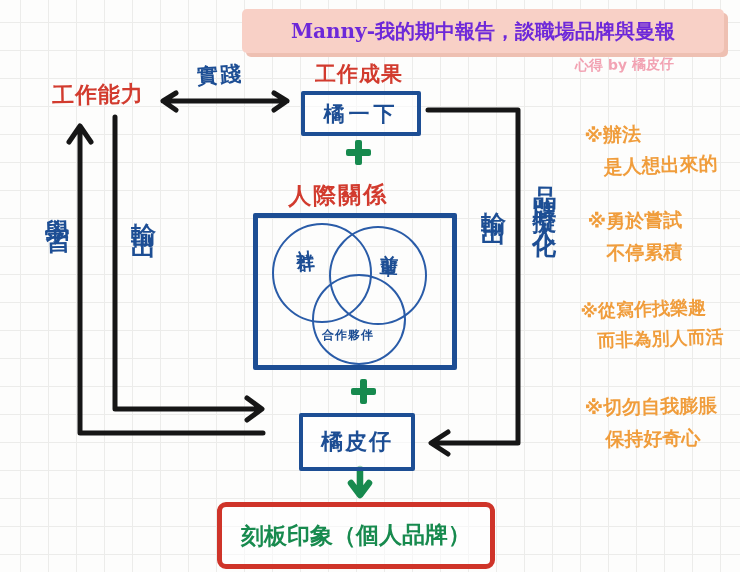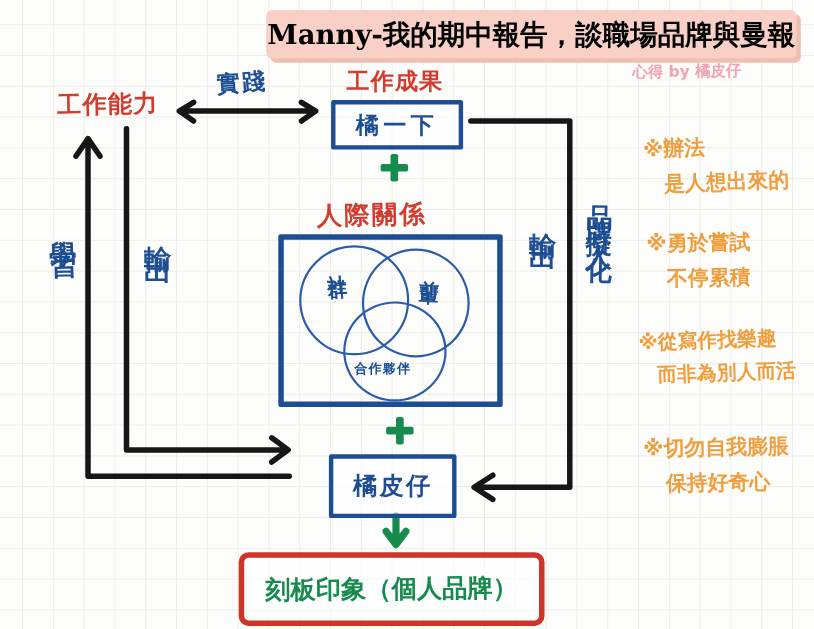--- a/index.html
+++ b/index.html
@@ -19,21 +19,21 @@
 
   
   .banner{
     left:242px;top:9px;width:482px;height:44px;
     background:#f8d0c6;border-radius:5px;
     box-shadow:4px 4px 0 #eec0b2;
     display:flex;align-items:center;justify-content:center;
   }
   .banner-text{
     font-family:"DejaVu Serif","Liberation Serif",serif;
-    font-weight:bold;font-size:25px;color:#000000;
+    font-weight:bold;font-size:20px;color:#6d28d9;
     white-space:nowrap;letter-spacing:0px;
   }
   .signature{
     left:575px;top:56px;width:150px;
     color:#f2a3b3;font-size:14px;font-weight:bold;
     transform:rotate(-1deg);white-space:nowrap;
   }
 
   
   .hand{font-weight:bold;white-space:nowrap;}

